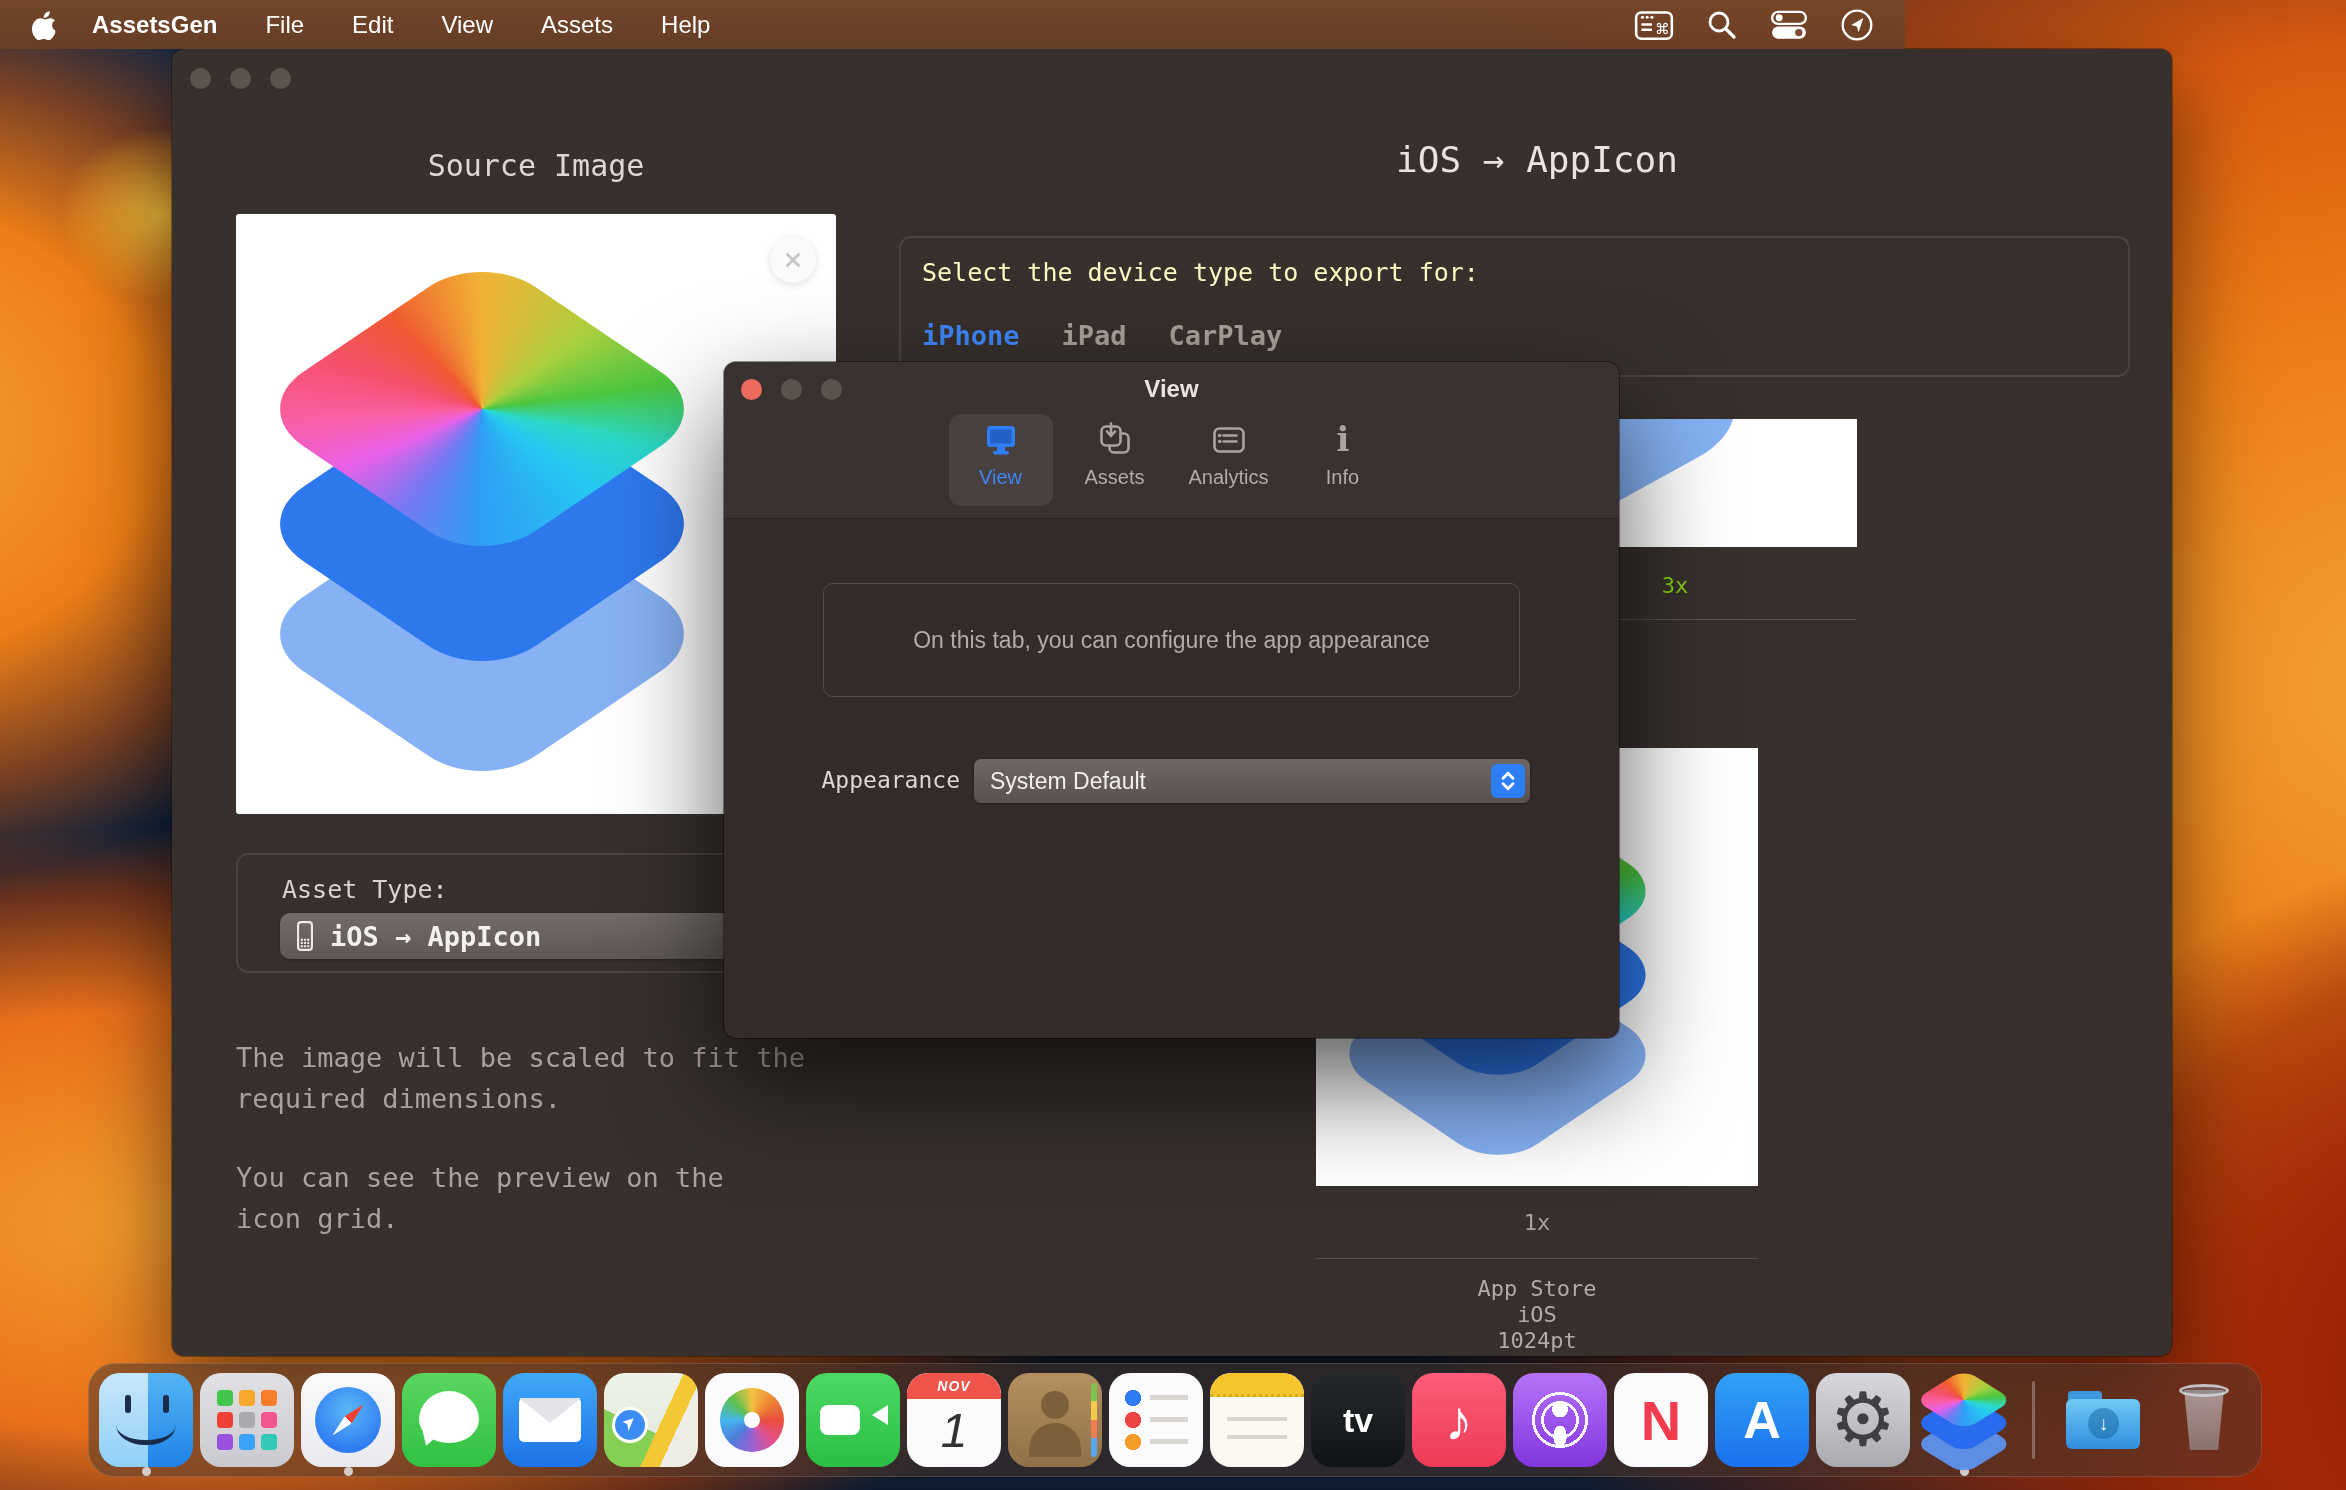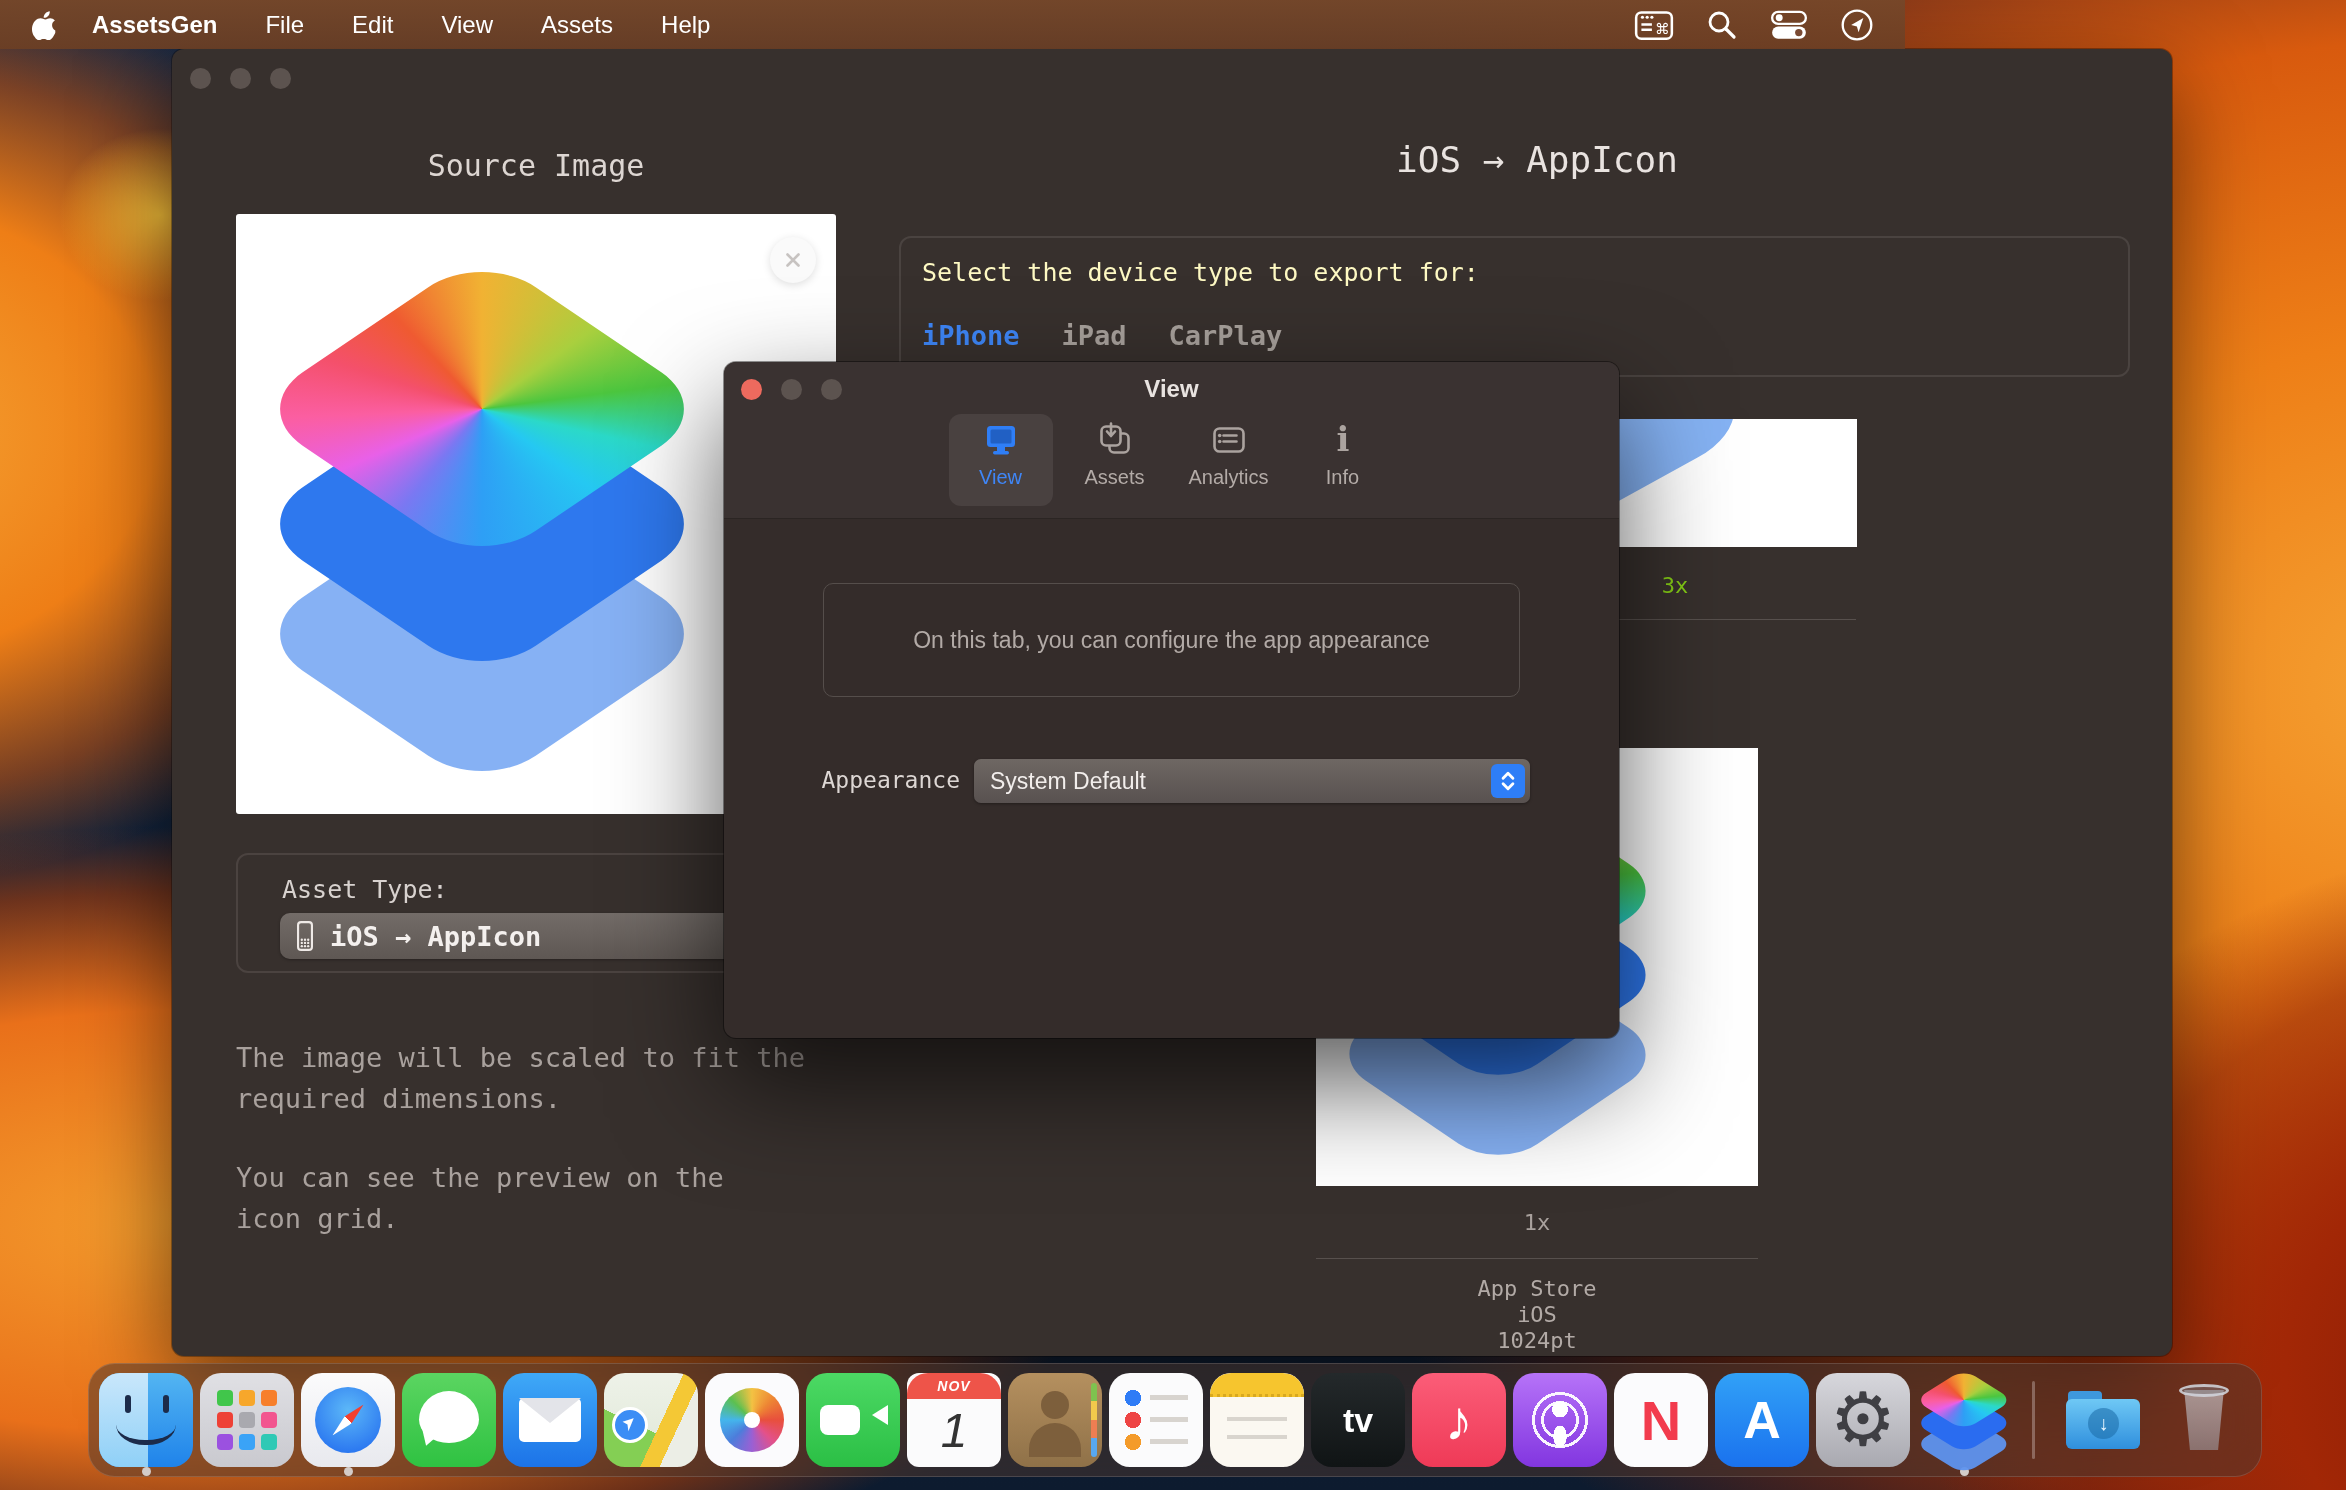--- a/index.html
+++ b/index.html
@@ -177,21 +177,21 @@
     transform:rotate(-45deg); }
   .photos { background:#fbfbfd; }
   .ph-fl { left:15px; top:15px; width:64px; height:64px; border-radius:50%;
     background:conic-gradient(#f6c23c,#f2842f,#ee4d3a,#e94f8b,#9c5fd9,#4a7de0,#3fb6f0,#58c14c,#f6c23c);
     filter:saturate(.95); }
   .ph-c { left:39px; top:39px; width:16px; height:16px; border-radius:50%; background:#fff; }
   .facetime { background:linear-gradient(180deg,#4cd964,#2bbf45); }
   .ft-b { left:14px; top:32px; width:40px; height:30px; background:#fff; border-radius:8px; }
   .ft-l { left:56px; top:33px; width:0; height:0; border:10px solid transparent; border-right:16px solid #fff;
     margin-top:4px; transform:translateY(-5px); }
-  .calendar { background:#fbfbfc;border-radius:12px; }
+  .calendar { background:#fbfbfc; }
   .cal-top { left:0; top:0; width:100%; height:26px; background:#ee5449; border-radius:21px 21px 0 0;
     color:#fff; font-size:14px; font-weight:bold; text-align:center; line-height:27px; letter-spacing:1px; }
   .cal-day { left:0; top:26px; width:100%; height:68px; color:#333; font-size:48px; font-weight:300;
     text-align:center; line-height:64px; }
   .contacts { background:linear-gradient(180deg,#b5905f,#8f7148); }
   .ct-tabs { right:5px; top:10px; width:6px; height:74px; border-radius:3px;
     background:linear-gradient(180deg,#7ec24f 0 25%,#f2c94c 25% 50%,#ee7e52 50% 75%,#58a8f0 75%); }
   .ct-head { left:33px; top:18px; width:28px; height:28px; border-radius:50%; background:#7d5f3c; }
   .ct-body { left:21px; top:50px; width:52px; height:34px; border-radius:26px 26px 0 0; background:#7d5f3c; }
   .reminders { background:#fbfbfc; }

